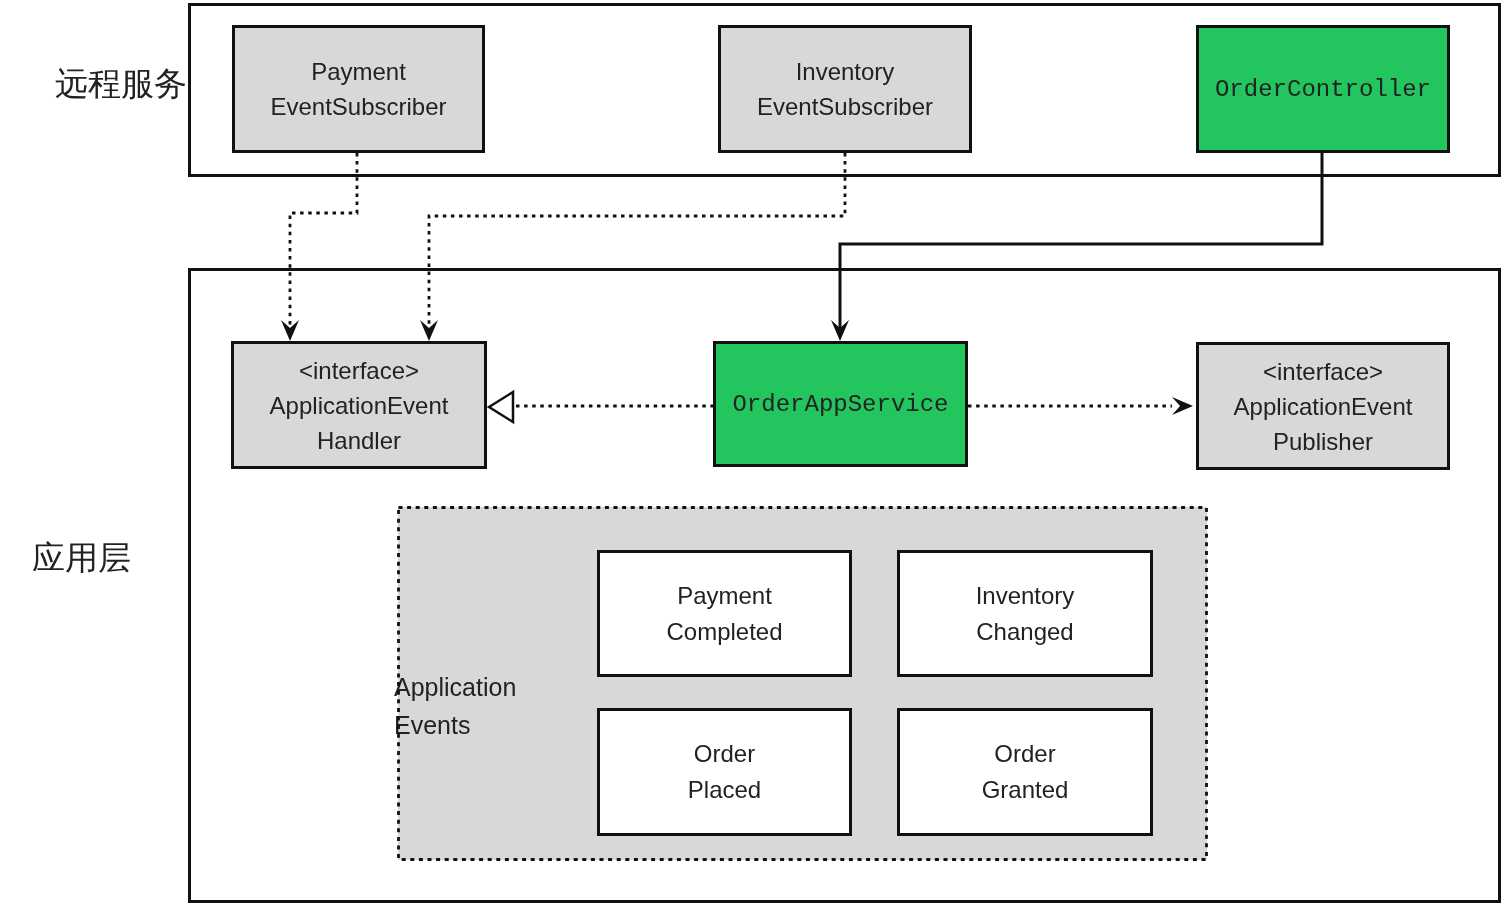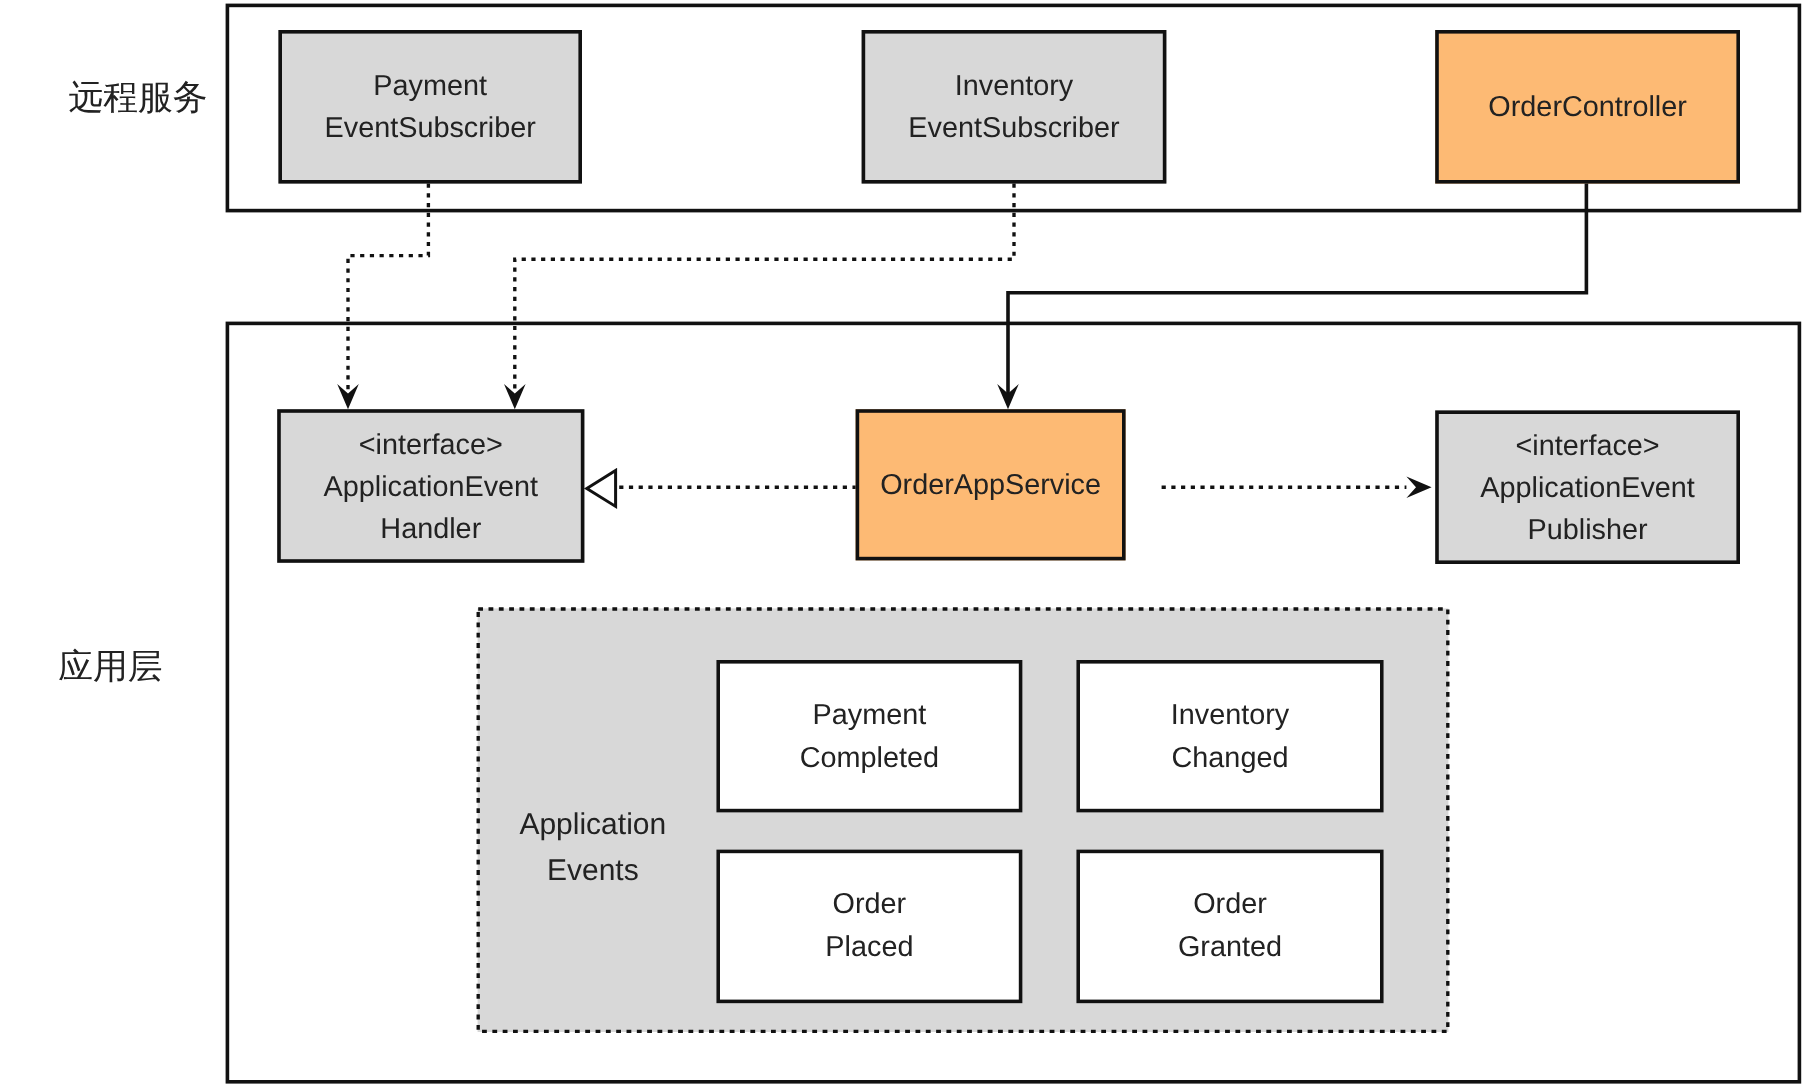--- a/index.html
+++ b/index.html
@@ -17,51 +17,50 @@
     color: #222222;
   }
   .layer-container {
     position: absolute;
     border: 3px solid #111111;
     background: #ffffff;
     box-sizing: border-box;
   }
   .layer-label {
     position: absolute;
-    font-size: 29px;
+    font-size: 33px;
     color: #222222;
-    text-align: center;
+    text-align: left;
     white-space: nowrap;
   }
   .node {
     position: absolute;
     border: 3px solid #111111;
     box-sizing: border-box;
     display: flex;
     align-items: center;
     justify-content: center;
     text-align: center;
     font-size: 24px;
     line-height: 35px;
     white-space: pre-line;
     color: #222222;
   }
   .node.gray  { background: #d8d8d8; }
-  .node.white { background: #fdba74; }
+  .node.white { background: #22c55e; font-family: Liberation Mono, monospace; }
   .events-group-fill {
     position: absolute;
     left: 398px; top: 507px;
     width: 809px; height: 353px;
     background: #d8d8d8;
   }
   .events-group-label {
     position: absolute;
     left: 394px; top: 668px;
     width: 200px;
-    text-align: center;
     font-size: 25px;
     line-height: 38px;
     white-space: pre-line;
     color: #222222;
   }
   .event-box {
     position: absolute;
     border: 3px solid #111111;
     box-sizing: border-box;
     background: #ffffff;
@@ -93,21 +92,21 @@
 
   <div class="node gray" style="left:232px; top:25px; width:253px; height:128px;">Payment
 EventSubscriber</div>
   <div class="node gray" style="left:718px; top:25px; width:254px; height:128px;">Inventory
 EventSubscriber</div>
   <div class="node white" style="left:1196px; top:25px; width:254px; height:128px;">OrderController</div>
 
   <div class="node gray" style="left:231px; top:341px; width:256px; height:128px;">&lt;interface&gt;
 ApplicationEvent
 Handler</div>
-  <div class="node white" style="left:713px; top:341px; width:225px; height:126px;">OrderAppService</div>
+  <div class="node white" style="left:713px; top:341px; width:255px; height:126px;">OrderAppService</div>
   <div class="node gray" style="left:1196px; top:342px; width:254px; height:128px;">&lt;interface&gt;
 ApplicationEvent
 Publisher</div>
 
   <div class="events-group-fill"></div>
   <div class="events-group-label">Application
 Events</div>
 
   <div class="event-box" style="left:597px; top:550px; width:255px; height:127px;">Payment
 Completed</div>

